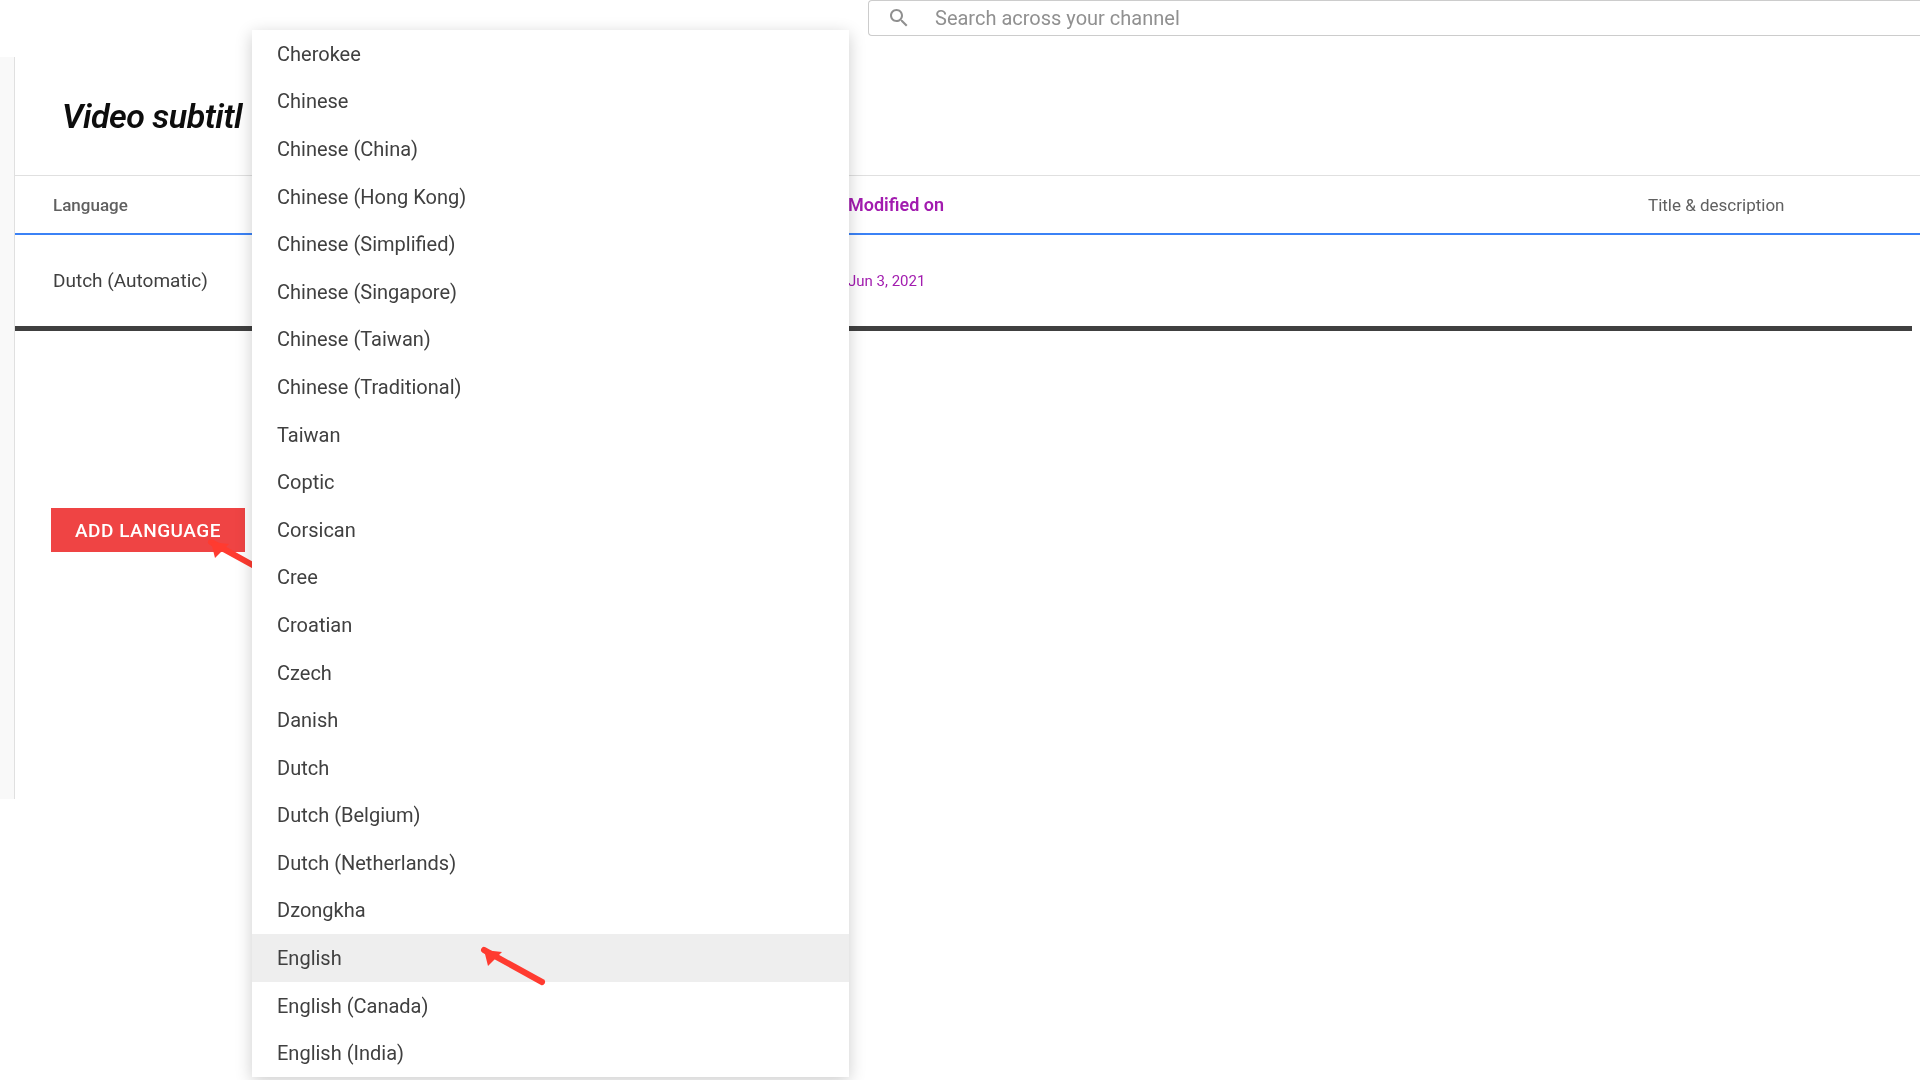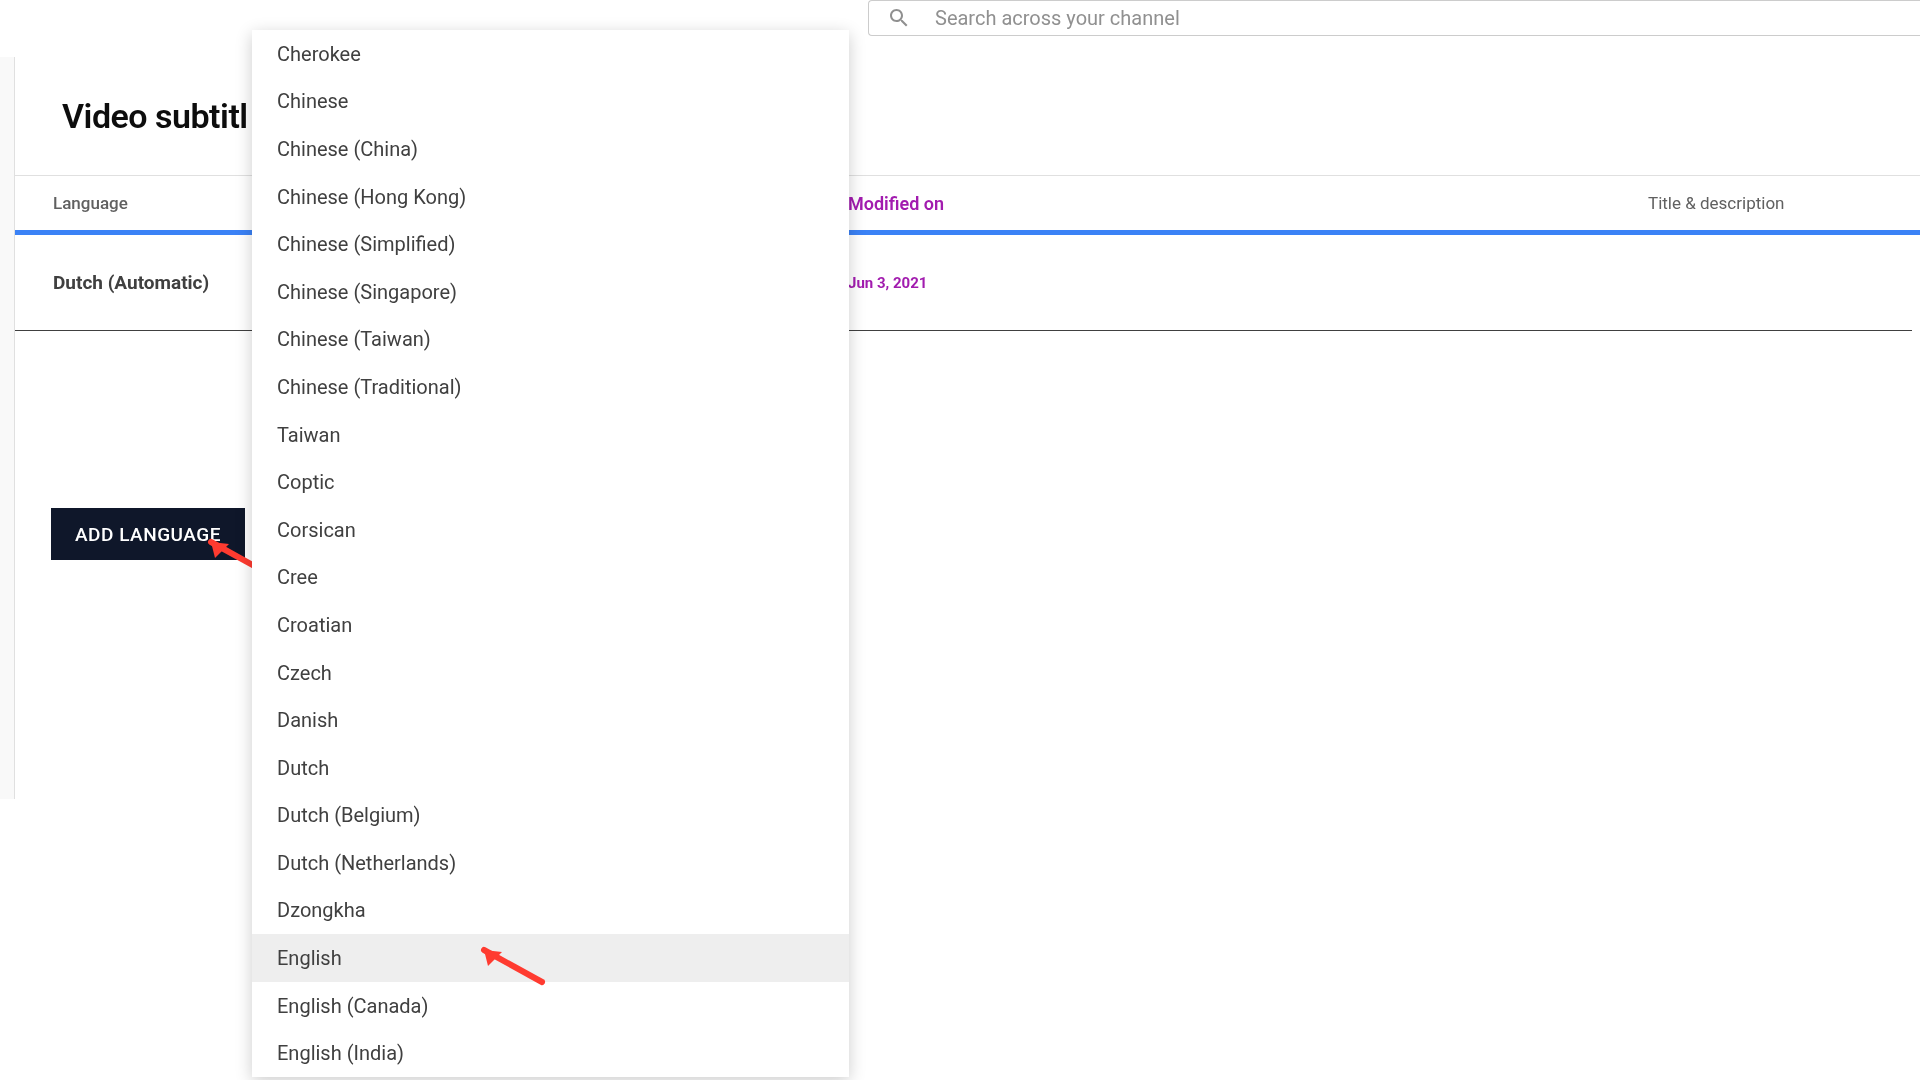--- a/index.html
+++ b/index.html
@@ -48,29 +48,30 @@
       color: #909090;
     }
     .page-title {
       position: absolute;
       top: 96px;
       left: 62px;
       font-size: 34px;
       font-weight: 600;
       color: #0d0d0d;
       letter-spacing: -0.5px;
+      font-style: italic;
     }
     .table-header {
       position: absolute;
       top: 175px;
       left: 15px;
       right: 0;
       height: 60px;
       border-top: 1px solid #e0e0e0;
-      border-bottom: 5px solid #3b82f6;
+      border-bottom: 2px solid #3b82f6;
       display: flex;
       align-items: center;
     }
     .th-language {
       margin-left: 38px;
       font-size: 17px;
       color: #606060;
       font-weight: 500;
     }
     .th-modified {
@@ -86,43 +87,42 @@
       font-size: 17px;
       color: #606060;
       font-weight: 400;
     }
     .table-row {
       position: absolute;
       top: 235px;
       left: 15px;
       right: 8px;
       height: 96px;
-      border-bottom: 1px solid #404040;
-      display: flex;
-      align-items: center;
-      font-weight: bold;
+      border-bottom: 5px solid #404040;
+      display: flex;
+      align-items: center;
     }
     .td-language {
       margin-left: 38px;
       font-size: 19px;
       color: #404040;
     }
     .td-modified {
       position: absolute;
       left: 833px;
       font-size: 15px;
       color: #a21caf;
     }
     .add-language-btn {
       position: absolute;
       top: 508px;
       left: 51px;
-      height: 52px;
+      height: 44px;
       padding: 0 24px;
-      background: #0f172a;
+      background: #ef4444;
       color: #fff;
       border: none;
       font-size: 19px;
       font-weight: 500;
       letter-spacing: 0.5px;
       cursor: pointer;
       display: flex;
       align-items: center;
       justify-content: center;
     }

